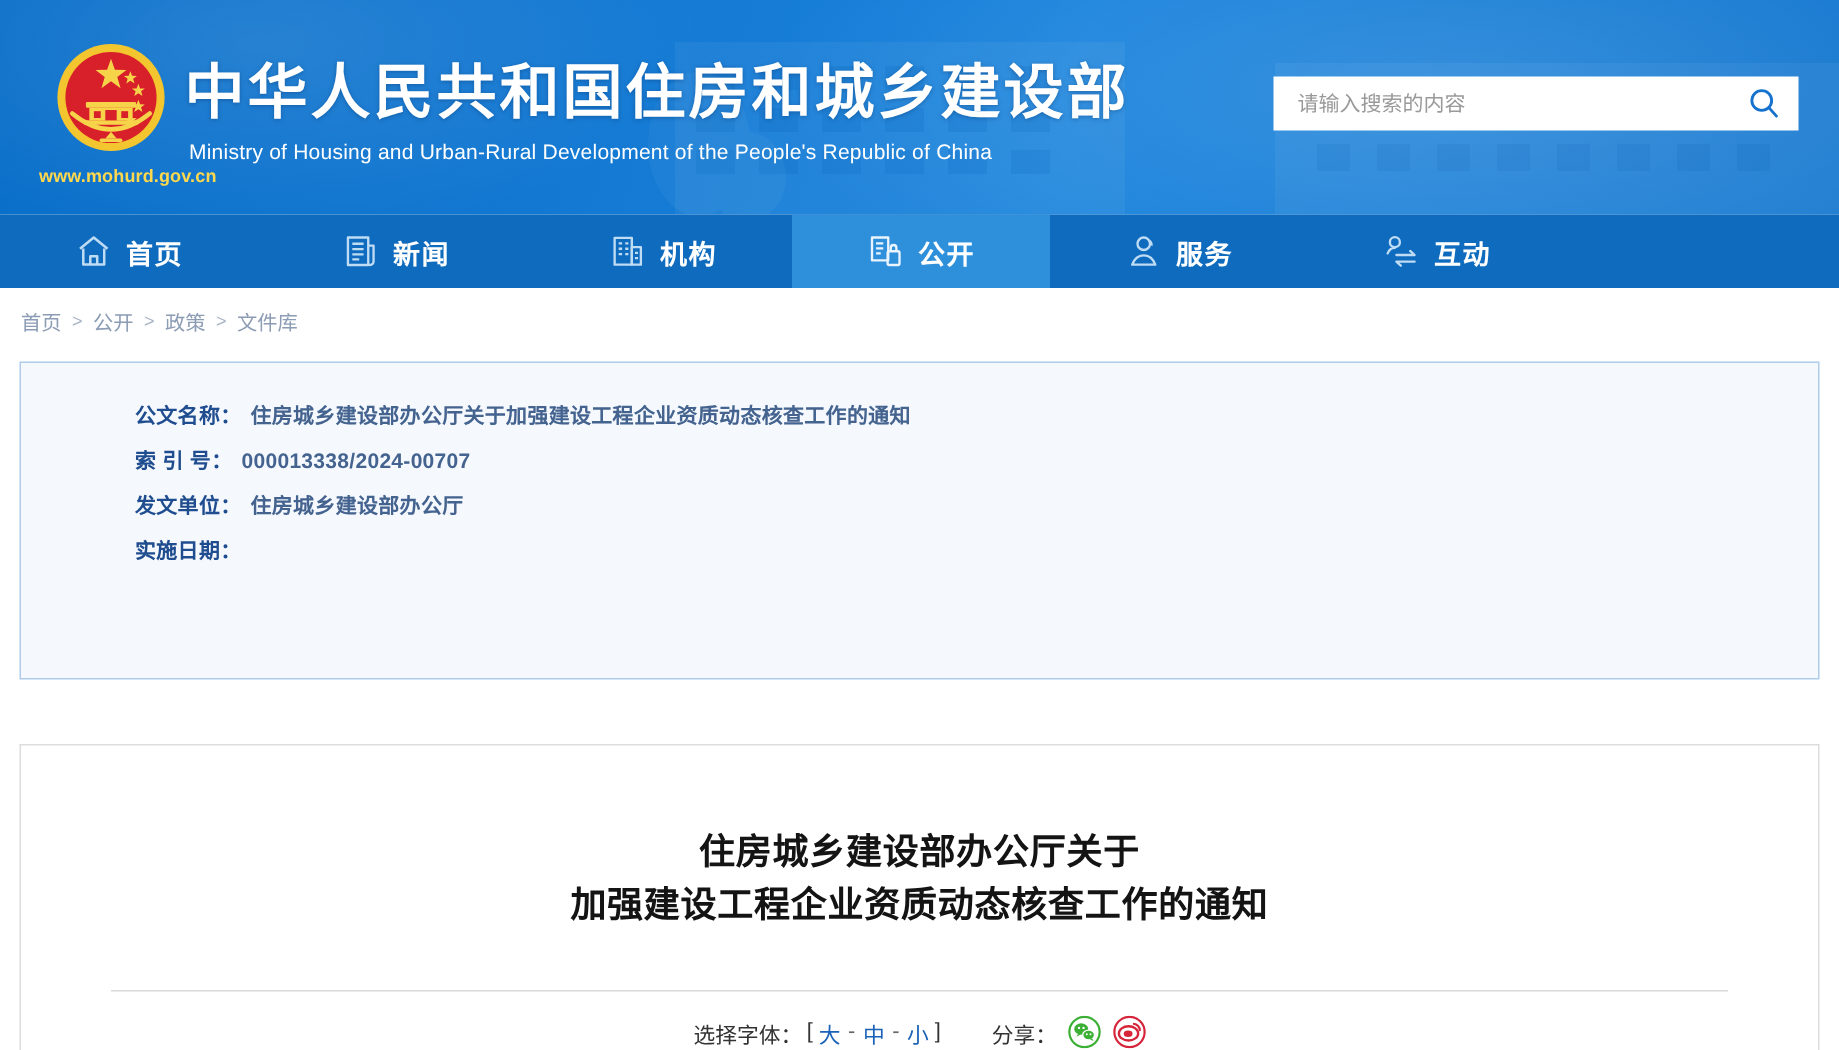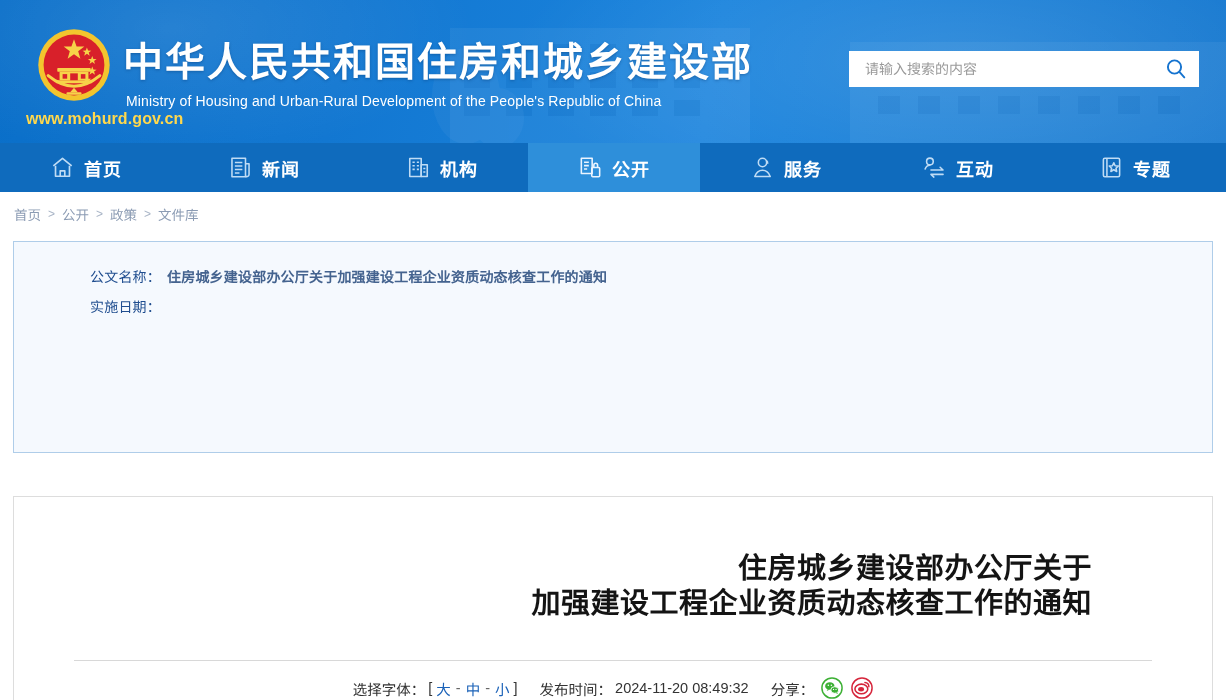--- a/index.html
+++ b/index.html
@@ -40,21 +40,21 @@
   .emblem {
     position: absolute;
     left: 36px; top: 27px;
     width: 76px; height: 76px;
   }
   .site-url {
     position: absolute;
     left: 26px; top: 110px;
     width: 100px;
     text-align: center;
-    font-size: 16px;
+    font-size: 12px;
     font-weight: bold;
     color: #ffd84d;
     letter-spacing: .1px;
     white-space: nowrap;
   }
   .brand-cn {
     position: absolute;
     left: 123px; top: 38px;
     font-size: 40px;
     line-height: 48px;
@@ -156,21 +156,21 @@
   .info-right { position: absolute; left: 800px; top: 54px; width: 380px; }
   .info-row {
     display: flex;
     align-items: baseline;
     height: 30px;
     font-size: 14px;
     white-space: nowrap;
   }
   .info-label {
     flex: 0 0 auto;
-    font-weight: normal;
+    font-weight: bold;
     color: #1f4d8f;
     letter-spacing: .2px;
   }
   .info-value {
     color: #44638f;
     margin-left: 6px;
     letter-spacing: .2px;
     font-weight: bold;
   }
 
@@ -178,38 +178,38 @@
     margin: 43px 13px 0 13px;
     width: 1200px;
     min-height: 240px;
     background: #ffffff;
     border: 1px solid #dddddd;
     border-bottom: 0;
     position: relative;
   }
   .doc-title {
     padding: 54px 120px 0 120px;
-    text-align: right;
-    font-size: 29px;
+    text-align: center;
+    font-size: 24px;
     line-height: 35px;
     font-weight: bold;
     color: #141414;
     letter-spacing: .5px;
   }
   .doc-divider {
     margin: 39px 60px 0 60px;
     height: 1px;
     background: #d8d8d8;
   }
   .doc-meta {
     margin-top: 16px;
     display: flex;
     align-items: center;
     justify-content: center;
-    gap: 22px;
+    gap: 34px;
     font-size: 14.5px;
     color: #333333;
   }
   .meta-group { display: flex; align-items: center; gap: 3px; white-space: nowrap; }
   .font-pick { color: #333; }
   .font-pick .fs { color: #1b62b8; cursor: pointer; padding: 0 1px; }
   .font-pick .dash { color: #666; padding: 0 1px; }
   .share-icons { display: flex; align-items: center; gap: 8px; margin-left: 4px; }
   .share-ico { cursor: pointer; display: block; }
 </style>
@@ -375,50 +375,48 @@
     <span class="nav-ico">
       <svg width="25" height="25" viewBox="0 0 24 24" fill="none" stroke="#bfdcf5" stroke-width="1.5" stroke-linecap="round" stroke-linejoin="round" aria-hidden="true">
         <circle cx="7.6" cy="6.2" r="3.2"></circle>
         <path d="M3 13.4c.9-2.4 2.6-3.6 4.6-3.6"></path>
         <path d="M8.6 14.4h11.6l-2.8-2.6M20.2 18.6H8.6l2.8 2.6"></path>
       </svg>
     </span>
     <span>互动</span>
   </div>
 
-  <div class="nav-item" style="width:182px">
-    <span class="nav-ico">
-      <svg width="25" height="25" viewBox="0 0 24 24" fill="none" stroke="#bfdcf5" stroke-width="1.5" stroke-linejoin="round" aria-hidden="true">
-        <rect x="4.2" y="3.2" width="15.6" height="17.6" rx="1.4"></rect>
-        <path d="M7.6 3.2v17.6"></path>
-        <polygon points="14.2,7.4 15.5,10.3 18.6,10.6 16.3,12.7 17,15.8 14.2,14.2 11.4,15.8 12.1,12.7 9.8,10.6 12.9,10.3"></polygon>
-      </svg>
-    </span>
-    <span>专题</span>
-  </div>
 </div>
 
 <div class="page">
 
   <div class="crumb">
     <a>首页</a>
     <span class="sep">&gt;</span>
     <a>公开</a>
     <span class="sep">&gt;</span>
     <a>政策</a>
     <span class="sep">&gt;</span>
     <a>文件库</a>
   </div>
 
   <div class="infocard">
 
     <div class="info-left">
       <div class="info-row">
         <span class="info-label">公文名称：</span>
         <span class="info-value">住房城乡建设部办公厅关于加强建设工程企业资质动态核查工作的通知</span>
+      </div>
+      <div class="info-row">
+        <span class="info-label">索 引 号：</span>
+        <span class="info-value">000013338/2024-00707</span>
+      </div>
+      <div class="info-row">
+        <span class="info-label">发文单位：</span>
+        <span class="info-value">住房城乡建设部办公厅</span>
       </div>
       <div class="info-row">
         <span class="info-label">实施日期：</span>
         <span class="info-value"></span>
       </div>
     </div>
 
   </div>
 
   <div class="doccard">
@@ -436,24 +434,20 @@
         <span>选择字体：</span>
         <span>[</span>
         <span class="fs">大</span>
         <span class="dash">-</span>
         <span class="fs">中</span>
         <span class="dash">-</span>
         <span class="fs">小</span>
         <span>]</span>
       </div>
 
-      <div class="meta-group">
-        <span>发布时间：</span>
-        <span>2024-11-20 08:49:32</span>
-      </div>
 
       <div class="meta-group">
         <span>分享：</span>
         <span class="share-icons">
           <svg class="share-ico" width="22" height="22" viewBox="0 0 24 24" aria-hidden="true">
             <circle cx="12" cy="12" r="11" fill="#ffffff" stroke="#3cb034" stroke-width="1.6"></circle>
             <ellipse cx="9.6" cy="9.8" rx="5.1" ry="4.2" fill="#3cb034"></ellipse>
             <polygon points="7.4,13 6.2,15.4 9.1,13.9" fill="#3cb034"></polygon>
             <circle cx="8" cy="9" r=".85" fill="#ffffff"></circle>
             <circle cx="11.3" cy="9" r=".85" fill="#ffffff"></circle>

